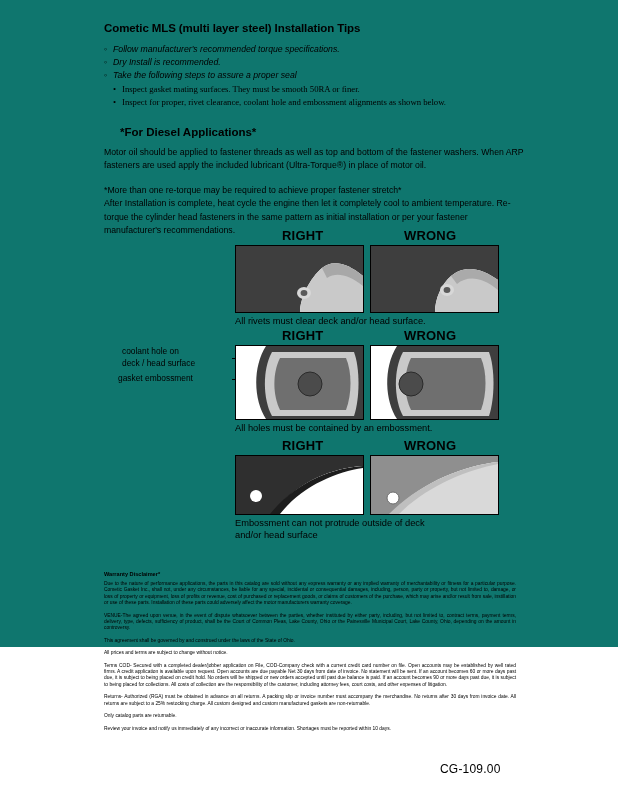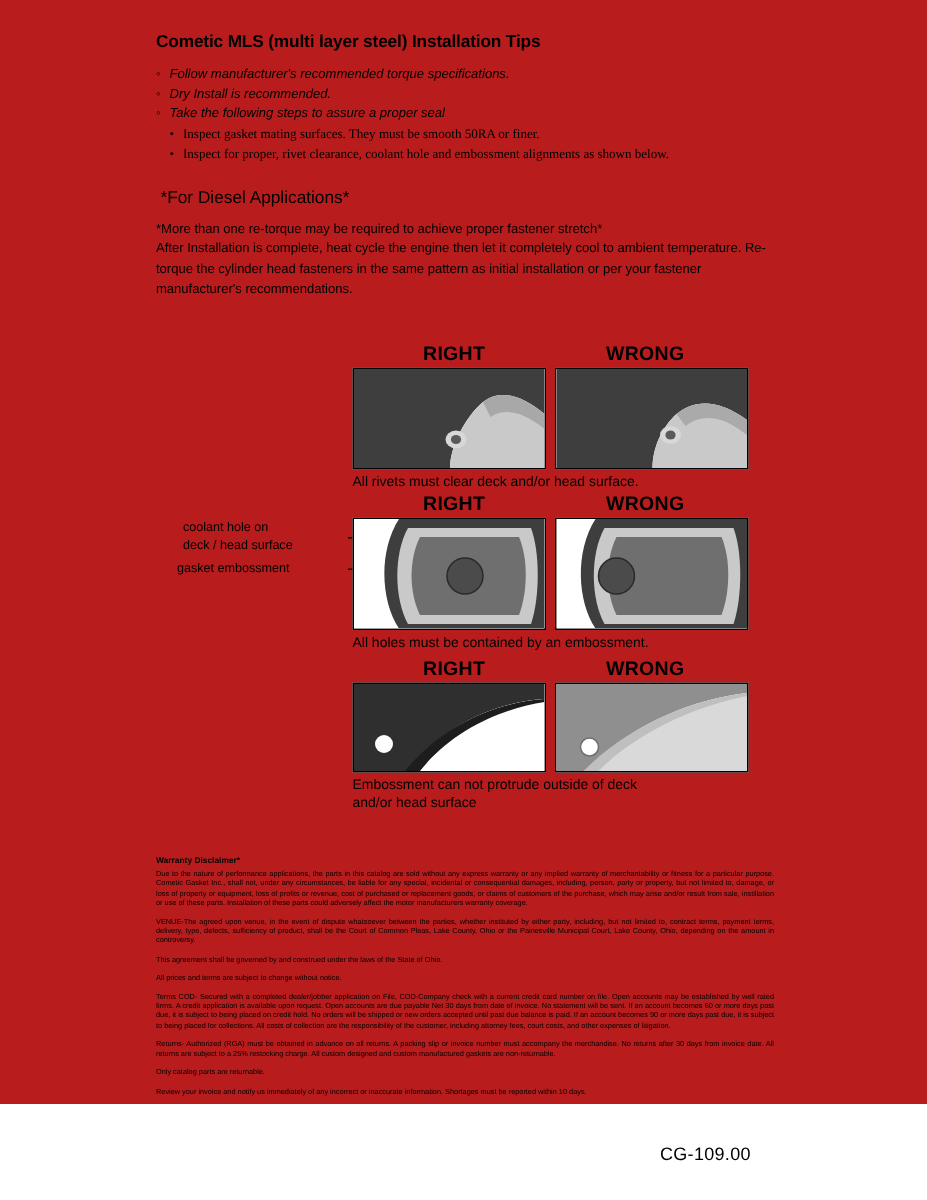--- a/index.html
+++ b/index.html
@@ -12,22 +12,22 @@
     height: 800px;
     position: relative;
     font-family: "Liberation Sans", sans-serif;
     color: #000000;
     overflow: hidden;
   }
   .page {
     position: absolute;
     left: 0; top: 0;
     width: 618px;
-    height: 736px;
-    background: #b91c1c;
+    height: 647px;
+    background: #0f766e;
   }
   .content {
     position: absolute;
     left: 104px;
     top: 22px;
     width: 420px;
   }
   h1.title {
     font-size: 11.5px;
     font-weight: bold;
@@ -67,22 +67,22 @@
   }
   ul.sub > li::before {
     content: "\2022";
     position: absolute;
     left: 0;
     top: 0;
     font-size: 8.7px;
   }
   h2.section {
     font-size: 11.5px;
-    font-weight: normal;
-    margin: 17px 0 8px 3px;
+    font-weight: bold;
+    margin: 17px 0 8px 16px;
   }
   p.para {
     font-size: 8.7px;
     line-height: 13.4px;
     margin: 0 0 11px 0;
   }
   p.para.last { margin-bottom: 0; }
 
   
   .figures {
@@ -163,20 +163,21 @@
       <li>Follow manufacturer's recommended torque specifications.</li>
       <li>Dry Install is recommended.</li>
       <li>Take the following steps to assure a proper seal</li>
     </ul>
     <ul class="sub">
       <li>Inspect gasket mating surfaces.  They must be smooth 50RA or finer.</li>
       <li>Inspect for proper, rivet clearance, coolant hole and embossment alignments as shown below.</li>
     </ul>
 
     <h2 class="section">*For Diesel Applications*</h2>
+    <p class="para">Motor oil should be applied to fastener threads as well as top and bottom of the fastener washers. When ARP fasteners are used apply the included lubricant (Ultra-Torque®) in place of motor oil.</p>
     <p class="para last">*More than one re-torque may be required to achieve proper fastener stretch*</p>
     <p class="para">After Installation is complete, heat cycle the engine then let it completely cool to ambient temperature. Re-torque the cylinder head fasteners in the same pattern as initial installation or per your fastener manufacturer's recommendations.</p>
   </div>
 
   <div class="figures">
 
     <div class="figrow" style="height:100px;">
       <div class="fig-label" style="left:282px; top:0px;">RIGHT</div>
       <div class="fig-label" style="left:404px; top:0px;">WRONG</div>
 

